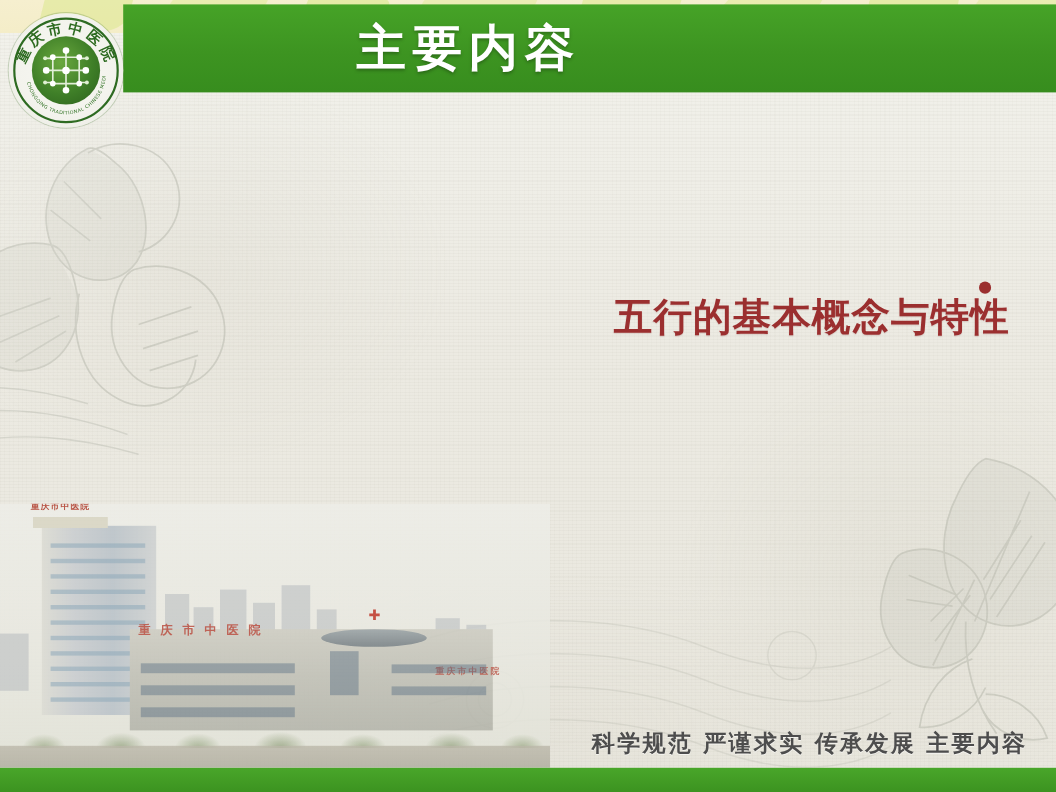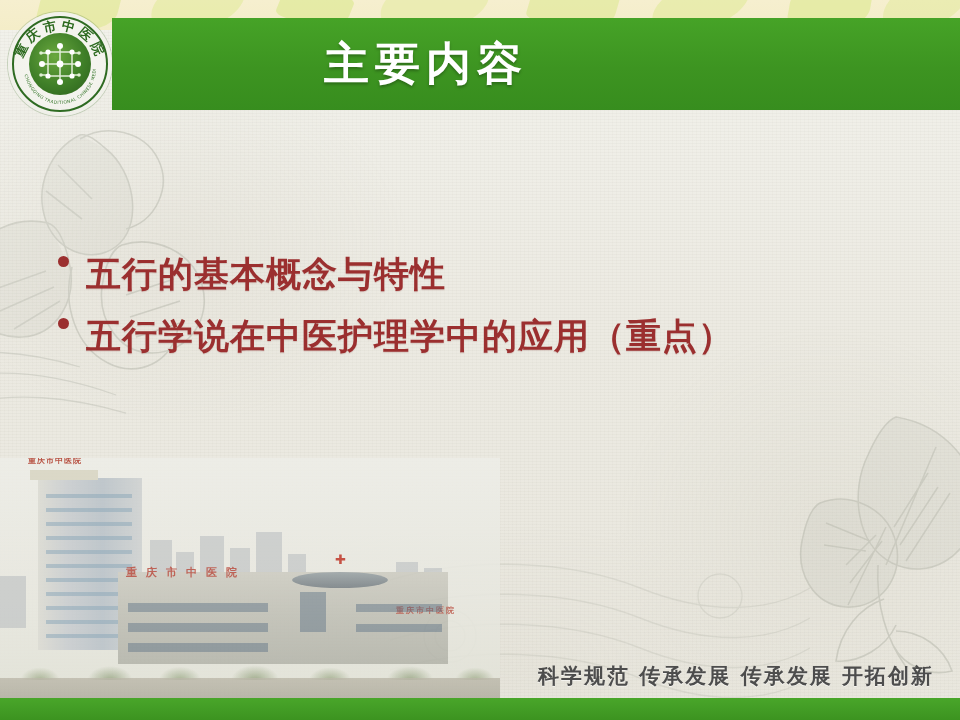--- a/index.html
+++ b/index.html
@@ -63,22 +63,22 @@
   .leafblob {
     position: absolute;
     border-radius: 60% 10% 60% 10%;
     background: #dbe88c;
     opacity: .85;
   }
 
   
   .header-bar {
     position: absolute;
-    left: 112px; top: 18px;
-    width: 848px; height: 92px;
+    left: 112px; top: 4px;
+    width: 848px; height: 80px;
     background: linear-gradient(180deg, #46a327 0%, #3d9421 55%, #378d1e 100%);
   }
   .header-title {
     position: absolute;
     left: 0; top: 0;
     width: 100%; height: 100%;
     display: flex;
     align-items: center;
     justify-content: center;
     padding-right: 220px;
@@ -119,22 +119,23 @@
   .logo-arc-text, .logo-arc-text-en { position: absolute; inset: 0; }
 
   
   .bullets {
     position: absolute;
     left: 58px; top: 252px;
     width: 860px;
   }
   .bullet-row {
     display: flex;
-    align-items: flex-start;
+    align-items: flex-end;
     margin-bottom: 18px;
+    flex-direction: column;
   }
   .bullet-dot {
     flex: 0 0 auto;
     width: 11px; height: 11px;
     border-radius: 50%;
     background: #9b2f2f;
     margin-right: 17px;
     margin-top: 4px;
   }
   .bullet-text {
@@ -392,24 +393,20 @@
           <circle cx="71" cy="63" r="1.8"></circle>
       </g>
     </svg>
   </div>
 
   <div class="bullets">
     <div class="bullet-row">
       <span class="bullet-dot"></span>
       <span class="bullet-text">五行的基本概念与特性</span>
     </div>
-    <div class="bullet-row">
-      <span class="bullet-dot"></span>
-      <span class="bullet-text">五行学说在中医护理学中的应用（重点）</span>
-    </div>
   </div>
 
   <div class="photo">
     <div class="photo-sky"></div>
 
     <div class="skyline" style="left:150px; bottom:100px; width:22px; height:58px;"></div>
     <div class="skyline" style="left:176px; bottom:100px; width:18px; height:46px;"></div>
     <div class="skyline" style="left:200px; bottom:100px; width:24px; height:62px;"></div>
     <div class="skyline" style="left:230px; bottom:100px; width:20px; height:50px;"></div>
     <div class="skyline" style="left:256px; bottom:100px; width:26px; height:66px;"></div>
@@ -444,17 +441,17 @@
     <div class="mainblock-win" style="left:128px; bottom:66px; width:140px; height:9px;"></div>
     <div class="mainblock-win" style="left:128px; bottom:46px; width:140px; height:9px;"></div>
     <div class="mainblock-win" style="left:300px; bottom:66px; width:26px;  height:40px;"></div>
     <div class="mainblock-win" style="left:356px; bottom:86px; width:86px;  height:8px;"></div>
     <div class="mainblock-win" style="left:356px; bottom:66px; width:86px;  height:8px;"></div>
 
     <div class="treeline"></div>
     <div class="roadstrip"></div>
   </div>
 
-  <div class="footer-slogan">科学规范  传承发展  传承发展  开拓创新</div>
+  <div class="footer-slogan">科学规范  严谨求实  传承发展  主要内容</div>
 
   <div class="bottom-bar"></div>
 
 </div>
 
 </body></html>

